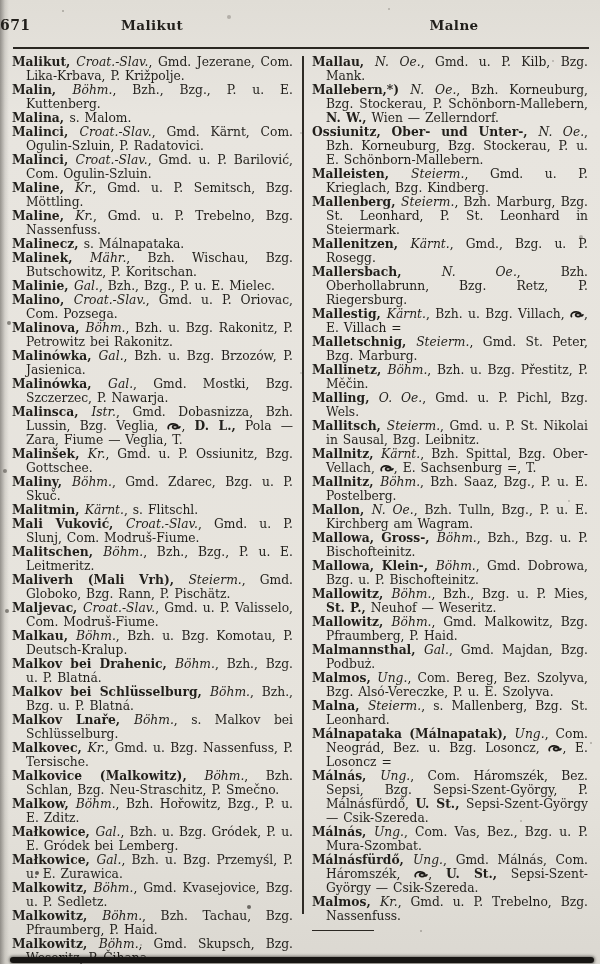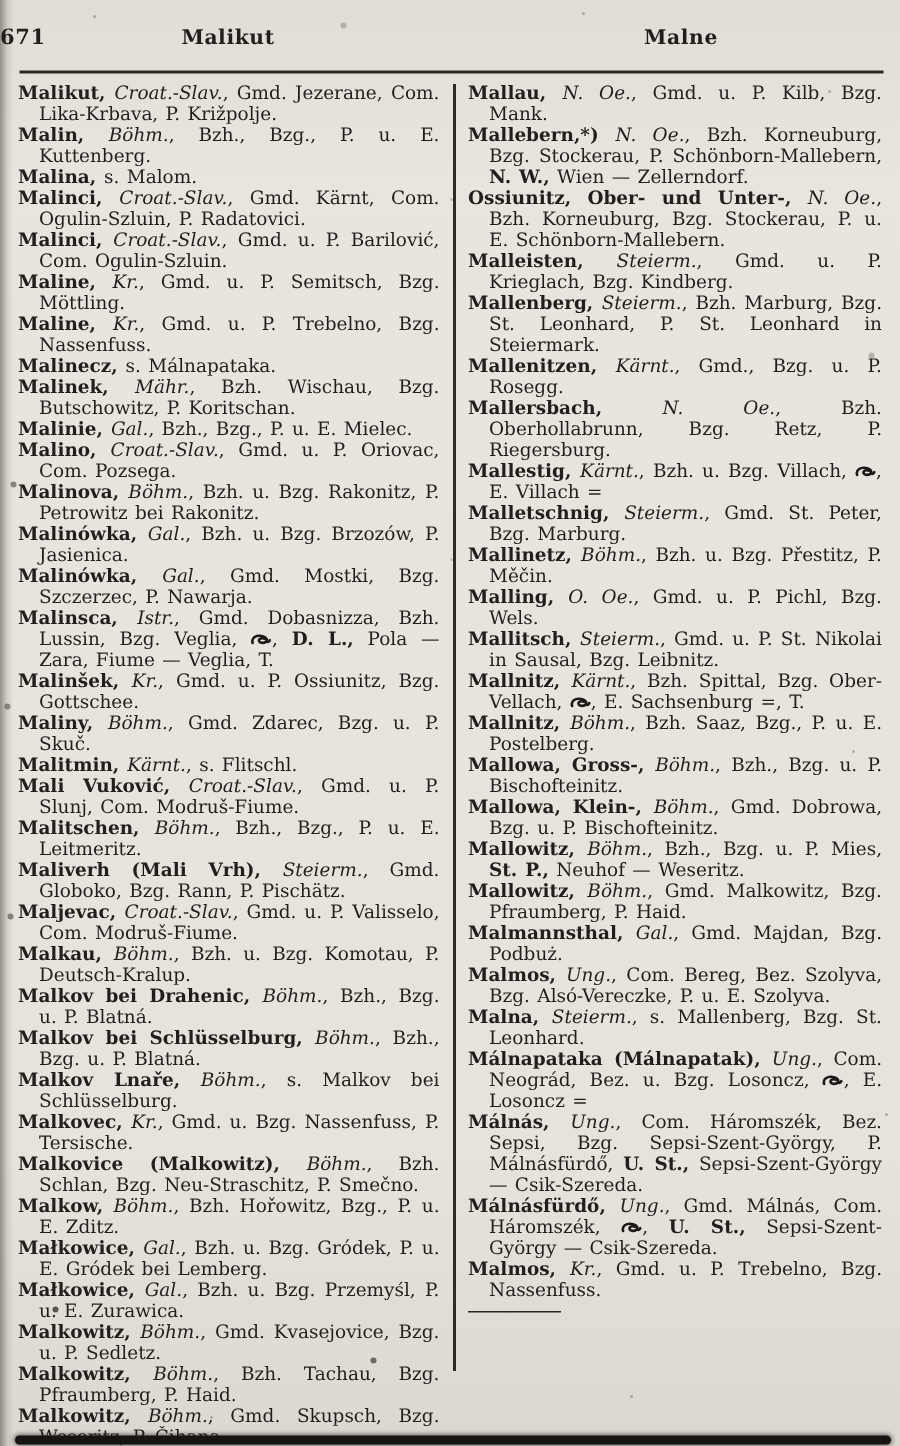--- a/index.html
+++ b/index.html
@@ -105,31 +105,33 @@
             <path d="M2 9 C0.5 4 5.5 2 9 2.2 C14 2.6 16.5 5 15 7.4 C13.5 9.8 8.6 9.4 8.1 7 C7.7 4.9 11 3.9 13.4 5 M15 7.4 C16.4 8.5 17.9 8 18.4 6.4" fill="none" stroke="#1c1a17" stroke-width="2.5" stroke-linecap="round"></path>
           </svg></span><span class="seg-r">, E. Villach =</span></p>
       <p class="entry"><span class="seg-b">Malletschnig, </span><span class="seg-i">Steierm.</span><span class="seg-r">, Gmd. St. Peter, Bzg. Marburg.</span></p>
       <p class="entry"><span class="seg-b">Mallinetz, </span><span class="seg-i">Böhm.</span><span class="seg-r">, Bzh. u. Bzg. Přestitz, P. Měčin.</span></p>
       <p class="entry"><span class="seg-b">Malling, </span><span class="seg-i">O. Oe.</span><span class="seg-r">, Gmd. u. P. Pichl, Bzg. Wels.</span></p>
       <p class="entry"><span class="seg-b">Mallitsch, </span><span class="seg-i">Steierm.</span><span class="seg-r">, Gmd. u. P. St. Nikolai in Sausal, Bzg. Leibnitz.</span></p>
       <p class="entry"><span class="seg-b">Mallnitz, </span><span class="seg-i">Kärnt.</span><span class="seg-r">, Bzh. Spittal, Bzg. Ober-Vellach, </span><span class="horn"><svg viewBox="0 0 20 12" width="14" height="9" aria-hidden="true">
             <path d="M2 9 C0.5 4 5.5 2 9 2.2 C14 2.6 16.5 5 15 7.4 C13.5 9.8 8.6 9.4 8.1 7 C7.7 4.9 11 3.9 13.4 5 M15 7.4 C16.4 8.5 17.9 8 18.4 6.4" fill="none" stroke="#1c1a17" stroke-width="2.5" stroke-linecap="round"></path>
           </svg></span><span class="seg-r">, E. Sachsenburg =, T.</span></p>
       <p class="entry"><span class="seg-b">Mallnitz, </span><span class="seg-i">Böhm.</span><span class="seg-r">, Bzh. Saaz, Bzg., P. u. E. Postelberg.</span></p>
+      <p class="entry"><span class="seg-b">Mallon, </span><span class="seg-i">N. Oe.</span><span class="seg-r">, Bzh. Tulln, Bzg., P. u. E. Kirchberg am Wagram.</span></p>
       <p class="entry"><span class="seg-b">Mallowa, Gross-, </span><span class="seg-i">Böhm.</span><span class="seg-r">, Bzh., Bzg. u. P. Bischofteinitz.</span></p>
       <p class="entry"><span class="seg-b">Mallowa, Klein-, </span><span class="seg-i">Böhm.</span><span class="seg-r">, Gmd. Dobrowa, Bzg. u. P. Bischofteinitz.</span></p>
       <p class="entry"><span class="seg-b">Mallowitz, </span><span class="seg-i">Böhm.</span><span class="seg-r">, Bzh., Bzg. u. P. Mies, </span><span class="seg-b">St. P.,</span><span class="seg-r"> Neuhof — Weseritz.</span></p>
       <p class="entry"><span class="seg-b">Mallowitz, </span><span class="seg-i">Böhm.</span><span class="seg-r">, Gmd. Malkowitz, Bzg. Pfraumberg, P. Haid.</span></p>
       <p class="entry"><span class="seg-b">Malmannsthal, </span><span class="seg-i">Gal.</span><span class="seg-r">, Gmd. Majdan, Bzg. Podbuż.</span></p>
       <p class="entry"><span class="seg-b">Malmos, </span><span class="seg-i">Ung.</span><span class="seg-r">, Com. Bereg, Bez. Szolyva, Bzg. Alsó-Vereczke, P. u. E. Szolyva.</span></p>
       <p class="entry"><span class="seg-b">Malna, </span><span class="seg-i">Steierm.</span><span class="seg-r">, s. Mallenberg, Bzg. St. Leonhard.</span></p>
       <p class="entry"><span class="seg-b">Málnapataka (Málnapatak), </span><span class="seg-i">Ung.</span><span class="seg-r">, Com. Neográd, Bez. u. Bzg. Losoncz, </span><span class="horn"><svg viewBox="0 0 20 12" width="14" height="9" aria-hidden="true">
             <path d="M2 9 C0.5 4 5.5 2 9 2.2 C14 2.6 16.5 5 15 7.4 C13.5 9.8 8.6 9.4 8.1 7 C7.7 4.9 11 3.9 13.4 5 M15 7.4 C16.4 8.5 17.9 8 18.4 6.4" fill="none" stroke="#1c1a17" stroke-width="2.5" stroke-linecap="round"></path>
           </svg></span><span class="seg-r">, E. Losoncz =</span></p>
       <p class="entry"><span class="seg-b">Málnás, </span><span class="seg-i">Ung.</span><span class="seg-r">, Com. Háromszék, Bez. Sepsi, Bzg. Sepsi-Szent-György, P. Málnásfürdő, </span><span class="seg-b">U. St.,</span><span class="seg-r"> Sepsi-Szent-György — Csik-Szereda.</span></p>
+      <p class="entry"><span class="seg-b">Málnás, </span><span class="seg-i">Ung.</span><span class="seg-r">, Com. Vas, Bez., Bzg. u. P. Mura-Szombat.</span></p>
       <p class="entry"><span class="seg-b">Málnásfürdő, </span><span class="seg-i">Ung.</span><span class="seg-r">, Gmd. Málnás, Com. Háromszék, </span><span class="horn"><svg viewBox="0 0 20 12" width="14" height="9" aria-hidden="true">
             <path d="M2 9 C0.5 4 5.5 2 9 2.2 C14 2.6 16.5 5 15 7.4 C13.5 9.8 8.6 9.4 8.1 7 C7.7 4.9 11 3.9 13.4 5 M15 7.4 C16.4 8.5 17.9 8 18.4 6.4" fill="none" stroke="#1c1a17" stroke-width="2.5" stroke-linecap="round"></path>
           </svg></span><span class="seg-r">, </span><span class="seg-b">U. St.,</span><span class="seg-r"> Sepsi-Szent-György — Csik-Szereda.</span></p>
       <p class="entry"><span class="seg-b">Malmos, </span><span class="seg-i">Kr.</span><span class="seg-r">, Gmd. u. P. Trebelno, Bzg. Nassenfuss.</span></p>
     </div>
   <div class="fn-rule"></div>
 
 </div>
 
 <div class="edge-left"></div>

